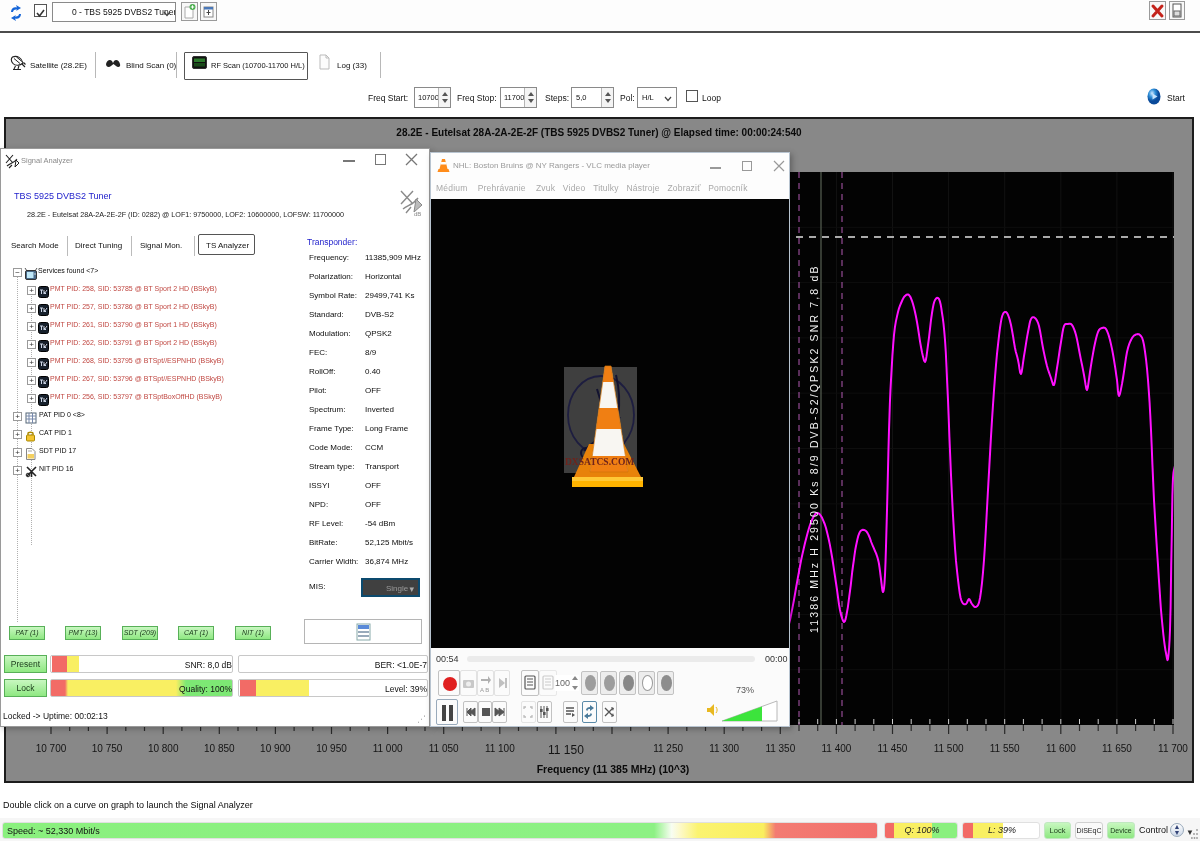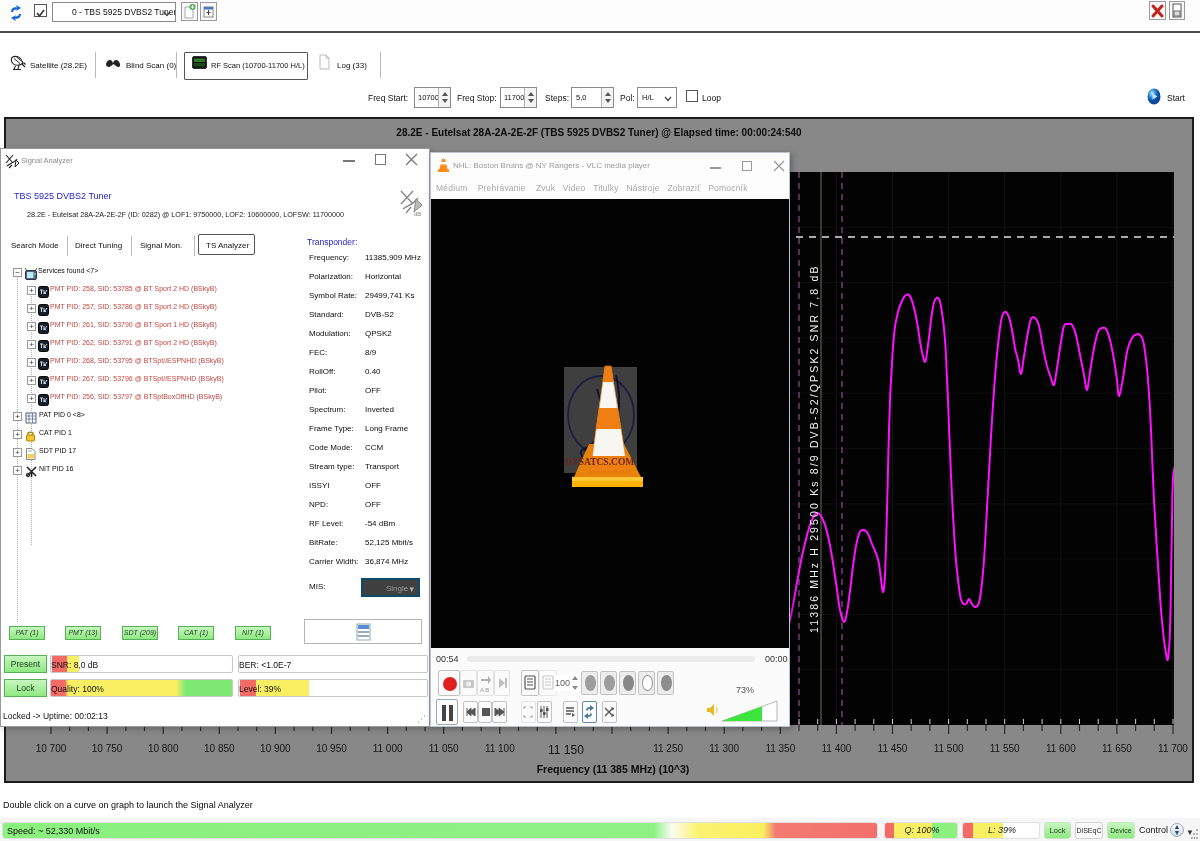--- a/index.html
+++ b/index.html
@@ -5,21 +5,21 @@
 *{box-sizing:border-box}
 .ab{position:absolute}
 .tbsel{position:absolute;background:#fff;border:1px solid #8a8a8a;height:20px;font-size:8.5px;color:#111;line-height:18px;padding-left:19px;white-space:nowrap;overflow:hidden}
 .tbtn{position:absolute;background:#f8f8f8;border:1px solid #9a9a9a;height:19px}
 .spin{position:absolute;background:#fff;border:1px solid #8a8a8a;height:21px;font-size:7.5px;color:#111;line-height:19px;padding-left:4px;white-space:nowrap}
 .seph{position:absolute;background:#4c4c4c}
 .vsep{position:absolute;width:1px;background:#b8b8b8;top:19px;height:26px}
 .tabtxt{position:absolute;font-size:8px;color:#111;top:28px}
 .grnbtn{position:absolute;border:1px solid #58b058;background:linear-gradient(#c8f7c0,#8fe882);font-size:7px;color:#1a3a1a;text-align:center;white-space:nowrap;overflow:hidden}
 .bar{position:absolute;border:1px solid #c8c8c8;background:#fff;border-radius:2px;overflow:hidden}
-.bartxt{position:absolute;width:100%;text-align:left;font-size:8.5px;color:#111;top:4px}
+.bartxt{position:absolute;width:100%;text-align:right;font-size:8.5px;color:#111;top:4px}
 .trow{position:absolute;font-size:8px;color:#0d0d0d;white-space:nowrap}
 .tlab{font-weight:normal}
 .treetxt{position:absolute;font-size:7px;white-space:nowrap;color:#0d0d0d}
 .pmt{color:#c04842}
 .ebox{position:absolute;width:9px;height:9px;border:1px solid #9a9a9a;background:#fff;font-size:8px;line-height:7px;text-align:center;color:#333}
 .dot-v{position:absolute;width:1px;border-left:1px dotted #b0b0b0}
 .vlcbtn{position:absolute;border:1px solid #c2c2c2;background:#fbfbfb;border-radius:2px}
 .ud2{position:absolute;right:0;top:0;width:12px;height:100%;border-left:1px solid #b5b5b5;background:#f4f4f4}
 .tu{position:absolute;left:2.5px;top:4px;width:0;height:0;border-left:3px solid transparent;border-right:3px solid transparent;border-bottom:4px solid #555}
 .td{position:absolute;left:2.5px;bottom:4px;width:0;height:0;border-left:3px solid transparent;border-right:3px solid transparent;border-top:4px solid #555}

